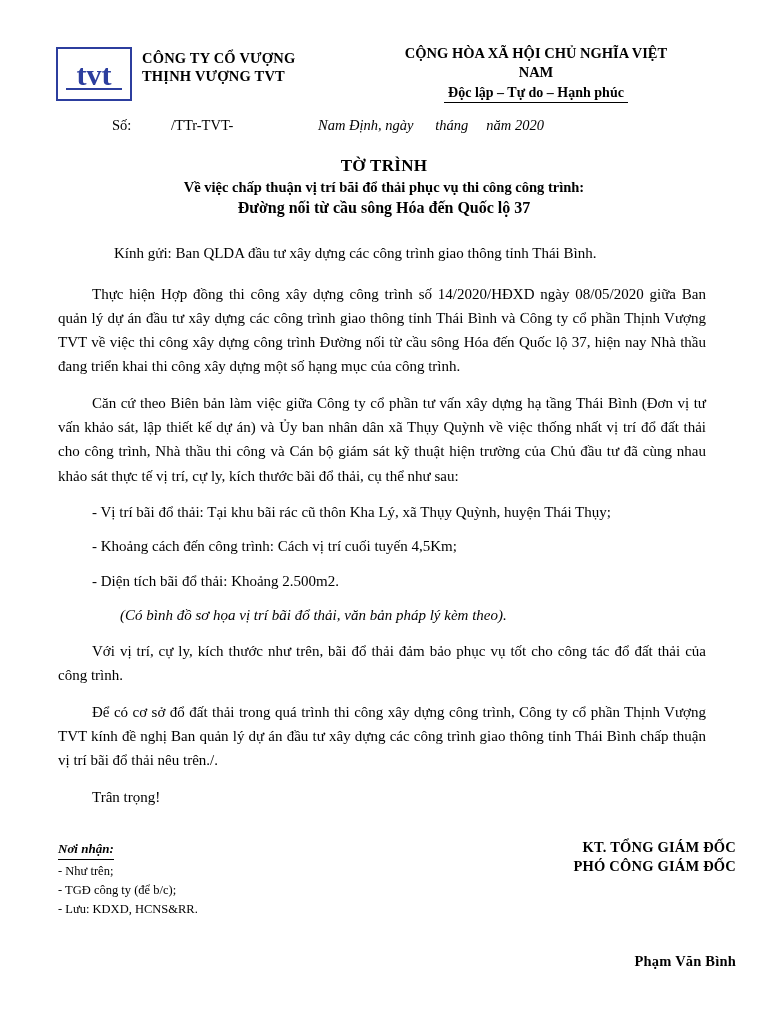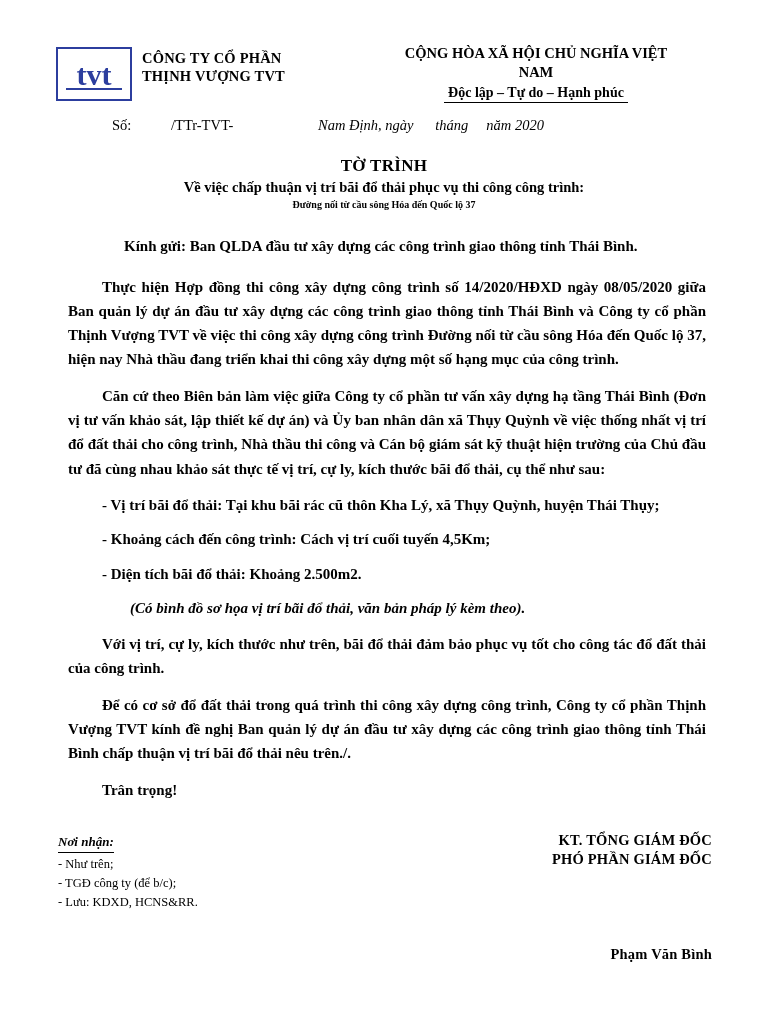--- a/index.html
+++ b/index.html
@@ -113,56 +113,55 @@
     font-size: 17px;
     letter-spacing: .3px;
   }
   .doc-sub1 {
     font-weight: bold;
     font-size: 14.5px;
     margin-top: 3px;
   }
   .doc-sub2 {
     font-weight: bold;
-    font-size: 10px;
+    font-size: 16px;
     margin-top: 3px;
   }
 
   
   .body {
     padding: 0 62px 0 58px;
     margin-top: 24px;
     font-size: 15px;
     line-height: 1.62;
     text-align: justify;
     box-sizing: border-box;
   }
   .body p {
-    margin: 0 0 12px 10px;
+    margin: 0 0 12px 0;
     text-indent: 34px;
-    font-weight: bold;
   }
   .body p.recipient {
     text-indent: 56px;
     margin-bottom: 16px;
   }
   .body p.bullet {
     text-indent: 34px;
     margin-bottom: 10px;
   }
   .body p.note {
     text-indent: 62px;
     font-style: italic;
     margin-bottom: 12px;
   }
 
   
   .sign {
     display: flex;
-    padding: 18px 56px 0 58px;
+    padding: 18px 32px 0 58px;
     box-sizing: border-box;
   }
   .sign-left {
     width: 300px;
     font-size: 12.5px;
     line-height: 1.5;
   }
   .sign-left .noinhan {
     font-weight: bold;
     font-style: italic;
@@ -199,21 +198,21 @@
 
   <div class="header">
     <div class="header-left">
       <div class="logo">
         <svg width="72" height="50" viewBox="0 0 72 50" xmlns="http://www.w3.org/2000/svg" aria-hidden="true">
           <text x="36" y="36" text-anchor="middle" font-family="Liberation Serif, serif" font-size="30" font-weight="bold" fill="#2c3e9e">tvt</text>
           <line x1="8" y1="40" x2="64" y2="40" stroke="#2c3e9e" stroke-width="2"></line>
         </svg>
       </div>
       <div class="company">
-        <div>CÔNG TY CỔ PHẦN</div>
+        <div>CÔNG TY CỔ VƯỢNG</div>
         <div>THỊNH VƯỢNG TVT</div>
       </div>
     </div>
     <div class="header-right">
       <div class="nation">CỘNG HÒA XÃ HỘI CHỦ NGHĨA VIỆT</div>
       <div class="nation">NAM</div>
       <div class="motto">Độc lập – Tự do – Hạnh phúc</div>
     </div>
   </div>
 
@@ -244,18 +243,18 @@
 
   <div class="sign">
     <div class="sign-left">
       <div class="noinhan">Nơi nhận:</div>
       <div>- Như trên;</div>
       <div>- TGĐ công ty (để b/c);</div>
       <div>- Lưu: KDXD, HCNS&amp;RR.</div>
     </div>
     <div class="sign-right">
       <div class="kt">KT. TỔNG GIÁM ĐỐC</div>
-      <div class="pos">PHÓ PHẦN GIÁM ĐỐC</div>
+      <div class="pos">PHÓ CÔNG GIÁM ĐỐC</div>
       <div class="name">Phạm Văn Bình</div>
     </div>
   </div>
 
 </div>
 
 </body></html>

